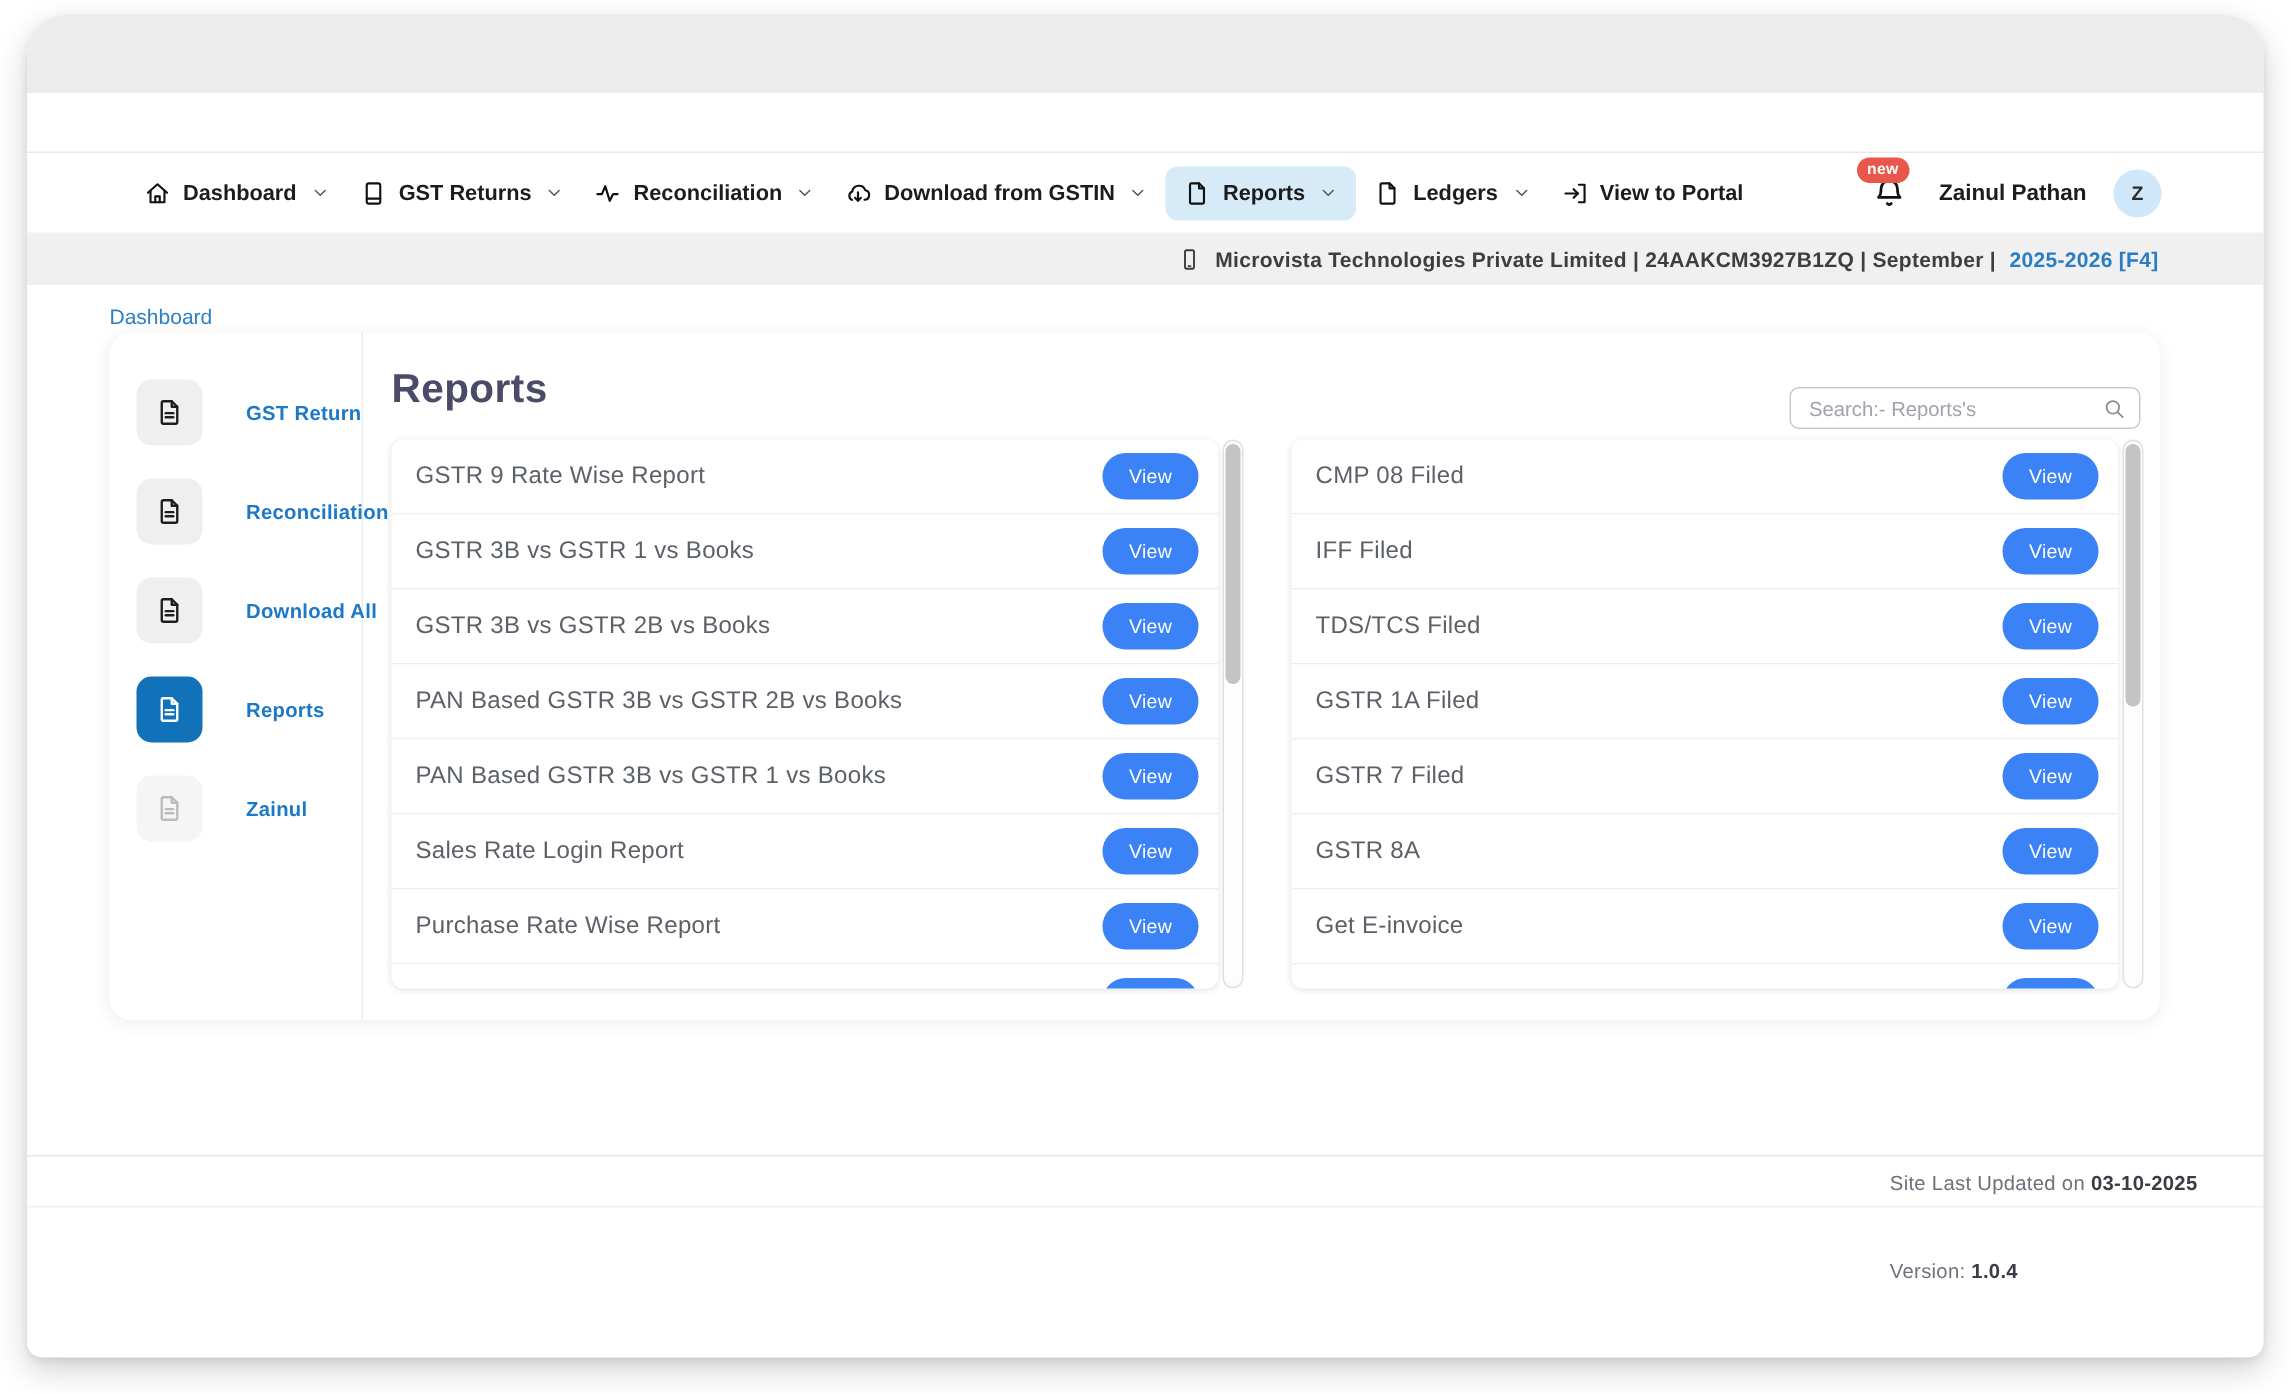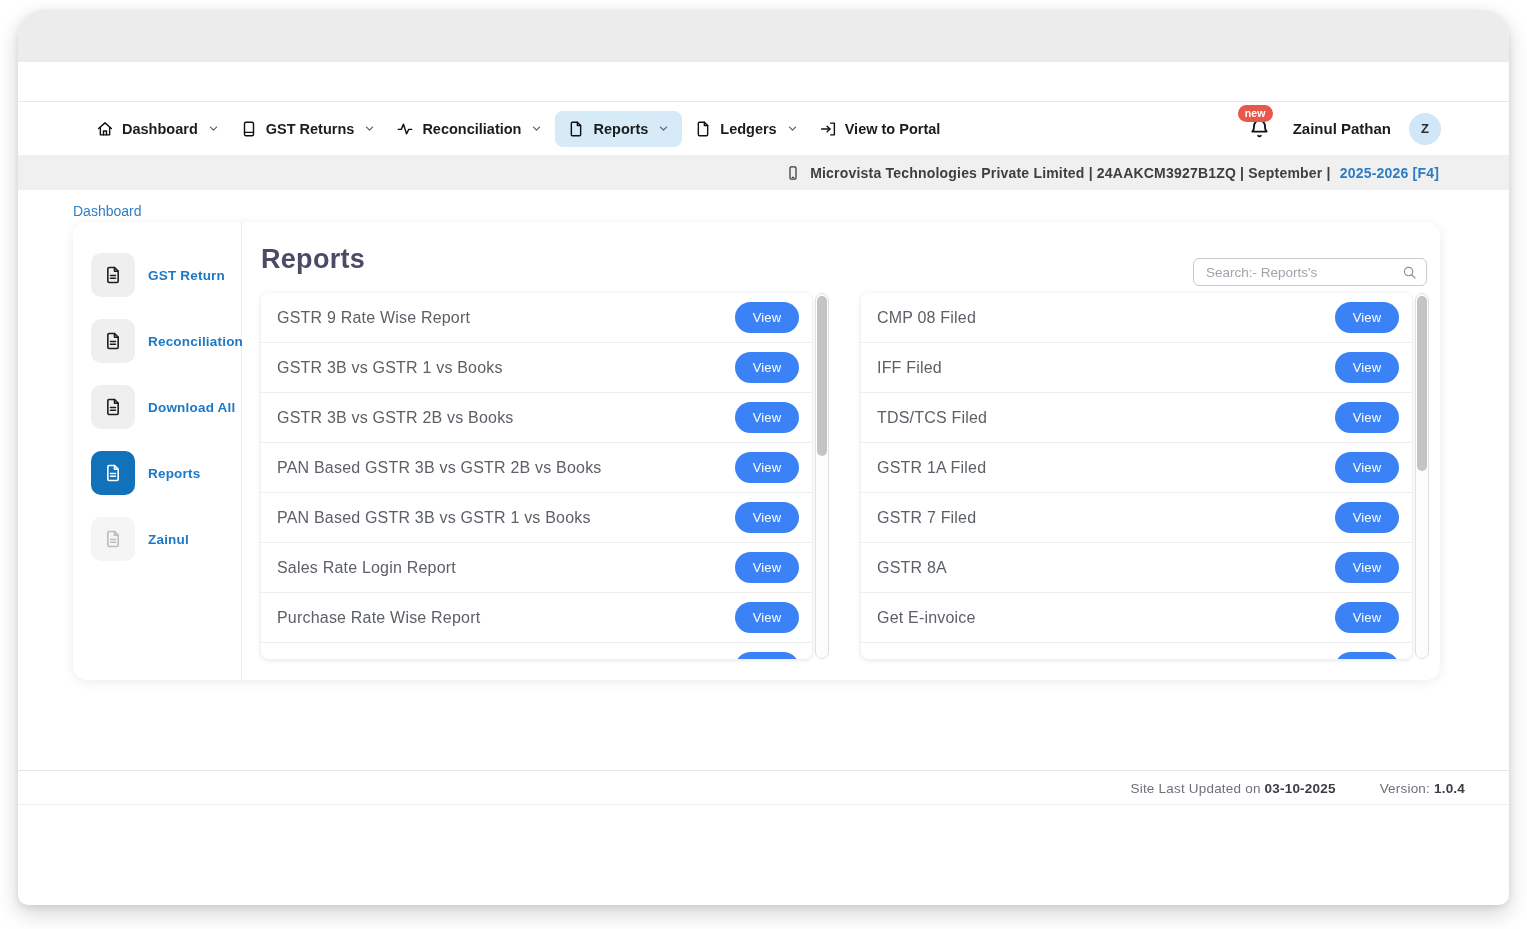--- a/index.html
+++ b/index.html
@@ -33,21 +33,21 @@
   .breadcrumb{position:absolute;left:55px;top:193px;font-size:14px;color:#2f80c3;cursor:pointer;}
   .content-card{position:absolute;left:55px;top:212px;width:1367px;height:458px;background:#fff;
     border-radius:14px;box-shadow:0 2px 12px rgba(0,0,0,.08);}
   .sidebar{position:absolute;left:0;top:0;bottom:0;width:168px;border-right:1px solid #ececec;}
   .side-item{position:absolute;left:18px;display:flex;align-items:center;gap:13px;cursor:pointer;height:44px;}
   .side-icon{width:44px;height:44px;border-radius:10px;background:#efefef;display:flex;align-items:center;
     justify-content:center;color:#1e1e1e;flex:0 0 44px;}
   .side-icon svg{width:20px;height:20px;}
   .side-item.active .side-icon{background:#1172ba;color:#fff;}
   .side-item.muted .side-icon{background:#f5f5f5;color:#bcbcbc;}
-  .side-label{font-size:13.5px;font-weight:700;color:#1b79c8;white-space:nowrap;letter-spacing:.2px;}
+  .side-label{font-size:13.5px;font-weight:700;color:#1b79c8;white-space:nowrap;letter-spacing:.2px;margin-left:16px;}
   .main-title{position:absolute;left:188px;top:22px;font-size:27px;font-weight:600;color:#4b4a67;letter-spacing:.3px;}
   .search-box{position:absolute;left:1120px;top:36px;width:234px;height:28px;border:1px solid #c9c9c9;
     border-radius:6px;display:flex;align-items:center;background:#fff;box-sizing:border-box;}
   .search-input{flex:1;border:none;outline:none;font-size:13.5px;color:#a16207;padding:0 4px 0 12px;
     background:transparent;font-family:inherit;min-width:0;}
   .search-input::placeholder{color:#a2a2ad;}
   .search-box .sicon{margin-right:9px;color:#8f8f8f;cursor:pointer;}
   .search-box .sicon svg{width:15px;height:15px;}
   .report-list{position:absolute;top:71px;height:366px;width:551px;border-radius:8px;
     box-shadow:0 1px 5px rgba(0,0,0,.12);overflow:hidden;background:#fff;}
@@ -57,21 +57,21 @@
   .report-label{font-size:16px;color:#5c6067;letter-spacing:.2px;}
   .view-btn{width:64px;height:31px;border:none;border-radius:16px;background:#3b82f6;color:#fff;
     font-size:13px;font-weight:400;cursor:pointer;font-family:inherit;letter-spacing:.2px;}
   .scrollbar{position:absolute;top:71px;width:14px;height:366px;border:1px solid #e0e0e0;border-radius:7px;
     background:#fdfdfd;box-sizing:border-box;}
   .left-scroll{left:742px;} .right-scroll{left:1342px;}
   .scroll-thumb{position:absolute;left:1px;width:10px;border-radius:6px;background:#c4c4c4;}
   .left-scroll .scroll-thumb{top:2px;height:160px;}
   .right-scroll .scroll-thumb{top:2px;height:175px;}
   .footer-line{position:absolute;left:0;right:0;top:760px;border-top:1px solid #e6e6e6;}
-  .footer{position:absolute;top:771px;right:44px;display:flex;gap:44px;font-size:13.5px;color:#70707c;letter-spacing:.2px;}
+  .footer{position:absolute;top:771px;right:44px;display:flex;gap:44px;font-size:13.5px;color:#70707c;letter-spacing:.2px;flex-direction:column;}
   .footer .bold{color:#3c3c46;font-weight:700;}
   .sub-line{position:absolute;left:0;right:0;top:794px;border-top:1px solid #f3eded;}
 </style>
 </head>
 <body>
 
 <div class="app-card">
   <div class="chrome"></div>
 
   <div class="nav-row">
@@ -105,20 +105,35 @@
             </svg>
           </span>
         </div>
         <div class="nav-item">
           <span class="nicon">
             <svg viewBox="0 0 24 24" fill="none" stroke="currentColor" stroke-width="1.9" stroke-linecap="round" stroke-linejoin="round">
               <path d="M3 12.5h4l3-7 4 13 3-6h4"></path>
             </svg>
           </span>
           <span>Reconciliation</span>
+          <span class="chev">
+            <svg viewBox="0 0 24 24" fill="none" stroke="currentColor" stroke-width="1.9" stroke-linecap="round" stroke-linejoin="round">
+              <path d="M6 9.2 12 15l6-5.8"></path>
+            </svg>
+          </span>
+        </div>
+        <div class="nav-item">
+          <span class="nicon">
+            <svg viewBox="0 0 24 24" fill="none" stroke="currentColor" stroke-width="1.9" stroke-linecap="round" stroke-linejoin="round">
+              <path d="M17.8 17.6a4.3 4.3 0 0 0 .7-8.5 6 6 0 0 0-11.6 1.2 4 4 0 0 0-.2 7.4"></path>
+              <path d="M12 11v7.2"></path>
+              <path d="M9.4 15.8 12 18.4l2.6-2.6"></path>
+            </svg>
+          </span>
+          <span>Download from GSTIN</span>
           <span class="chev">
             <svg viewBox="0 0 24 24" fill="none" stroke="currentColor" stroke-width="1.9" stroke-linecap="round" stroke-linejoin="round">
               <path d="M6 9.2 12 15l6-5.8"></path>
             </svg>
           </span>
         </div>
         <div class="nav-item active">
           <span class="nicon">
             <svg viewBox="0 0 24 24" fill="none" stroke="currentColor" stroke-width="1.9" stroke-linecap="round" stroke-linejoin="round">
               <path d="M13.8 3H7.2A1.4 1.4 0 0 0 5.8 4.4v15.2A1.4 1.4 0 0 0 7.2 21h9.6a1.4 1.4 0 0 0 1.4-1.4V7.4z"></path>

